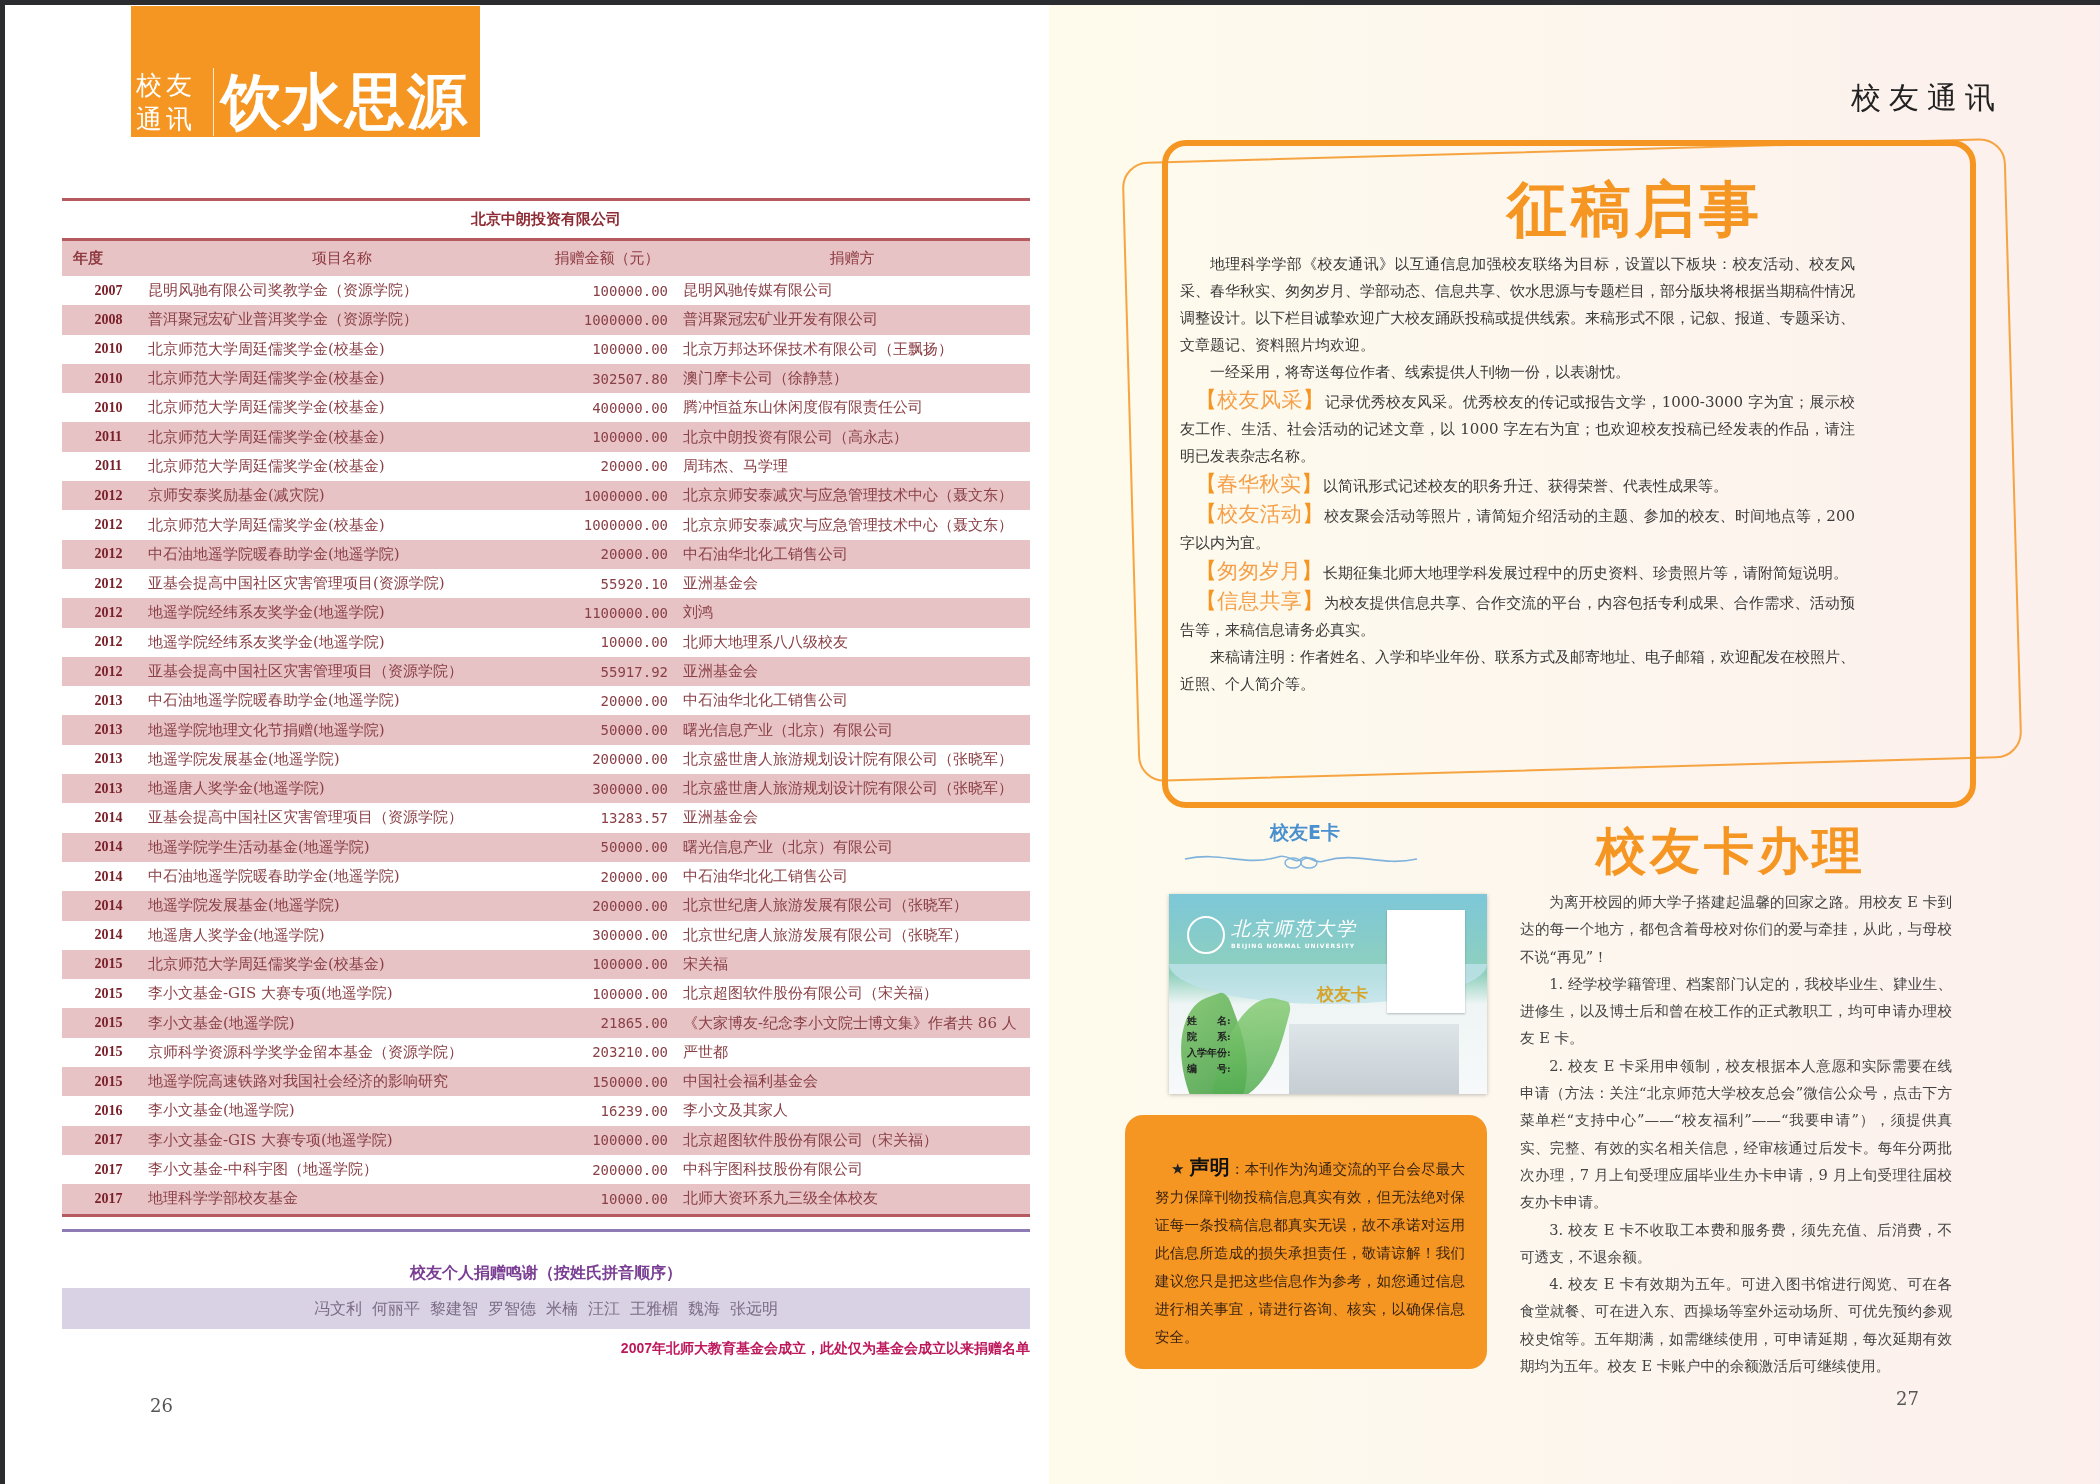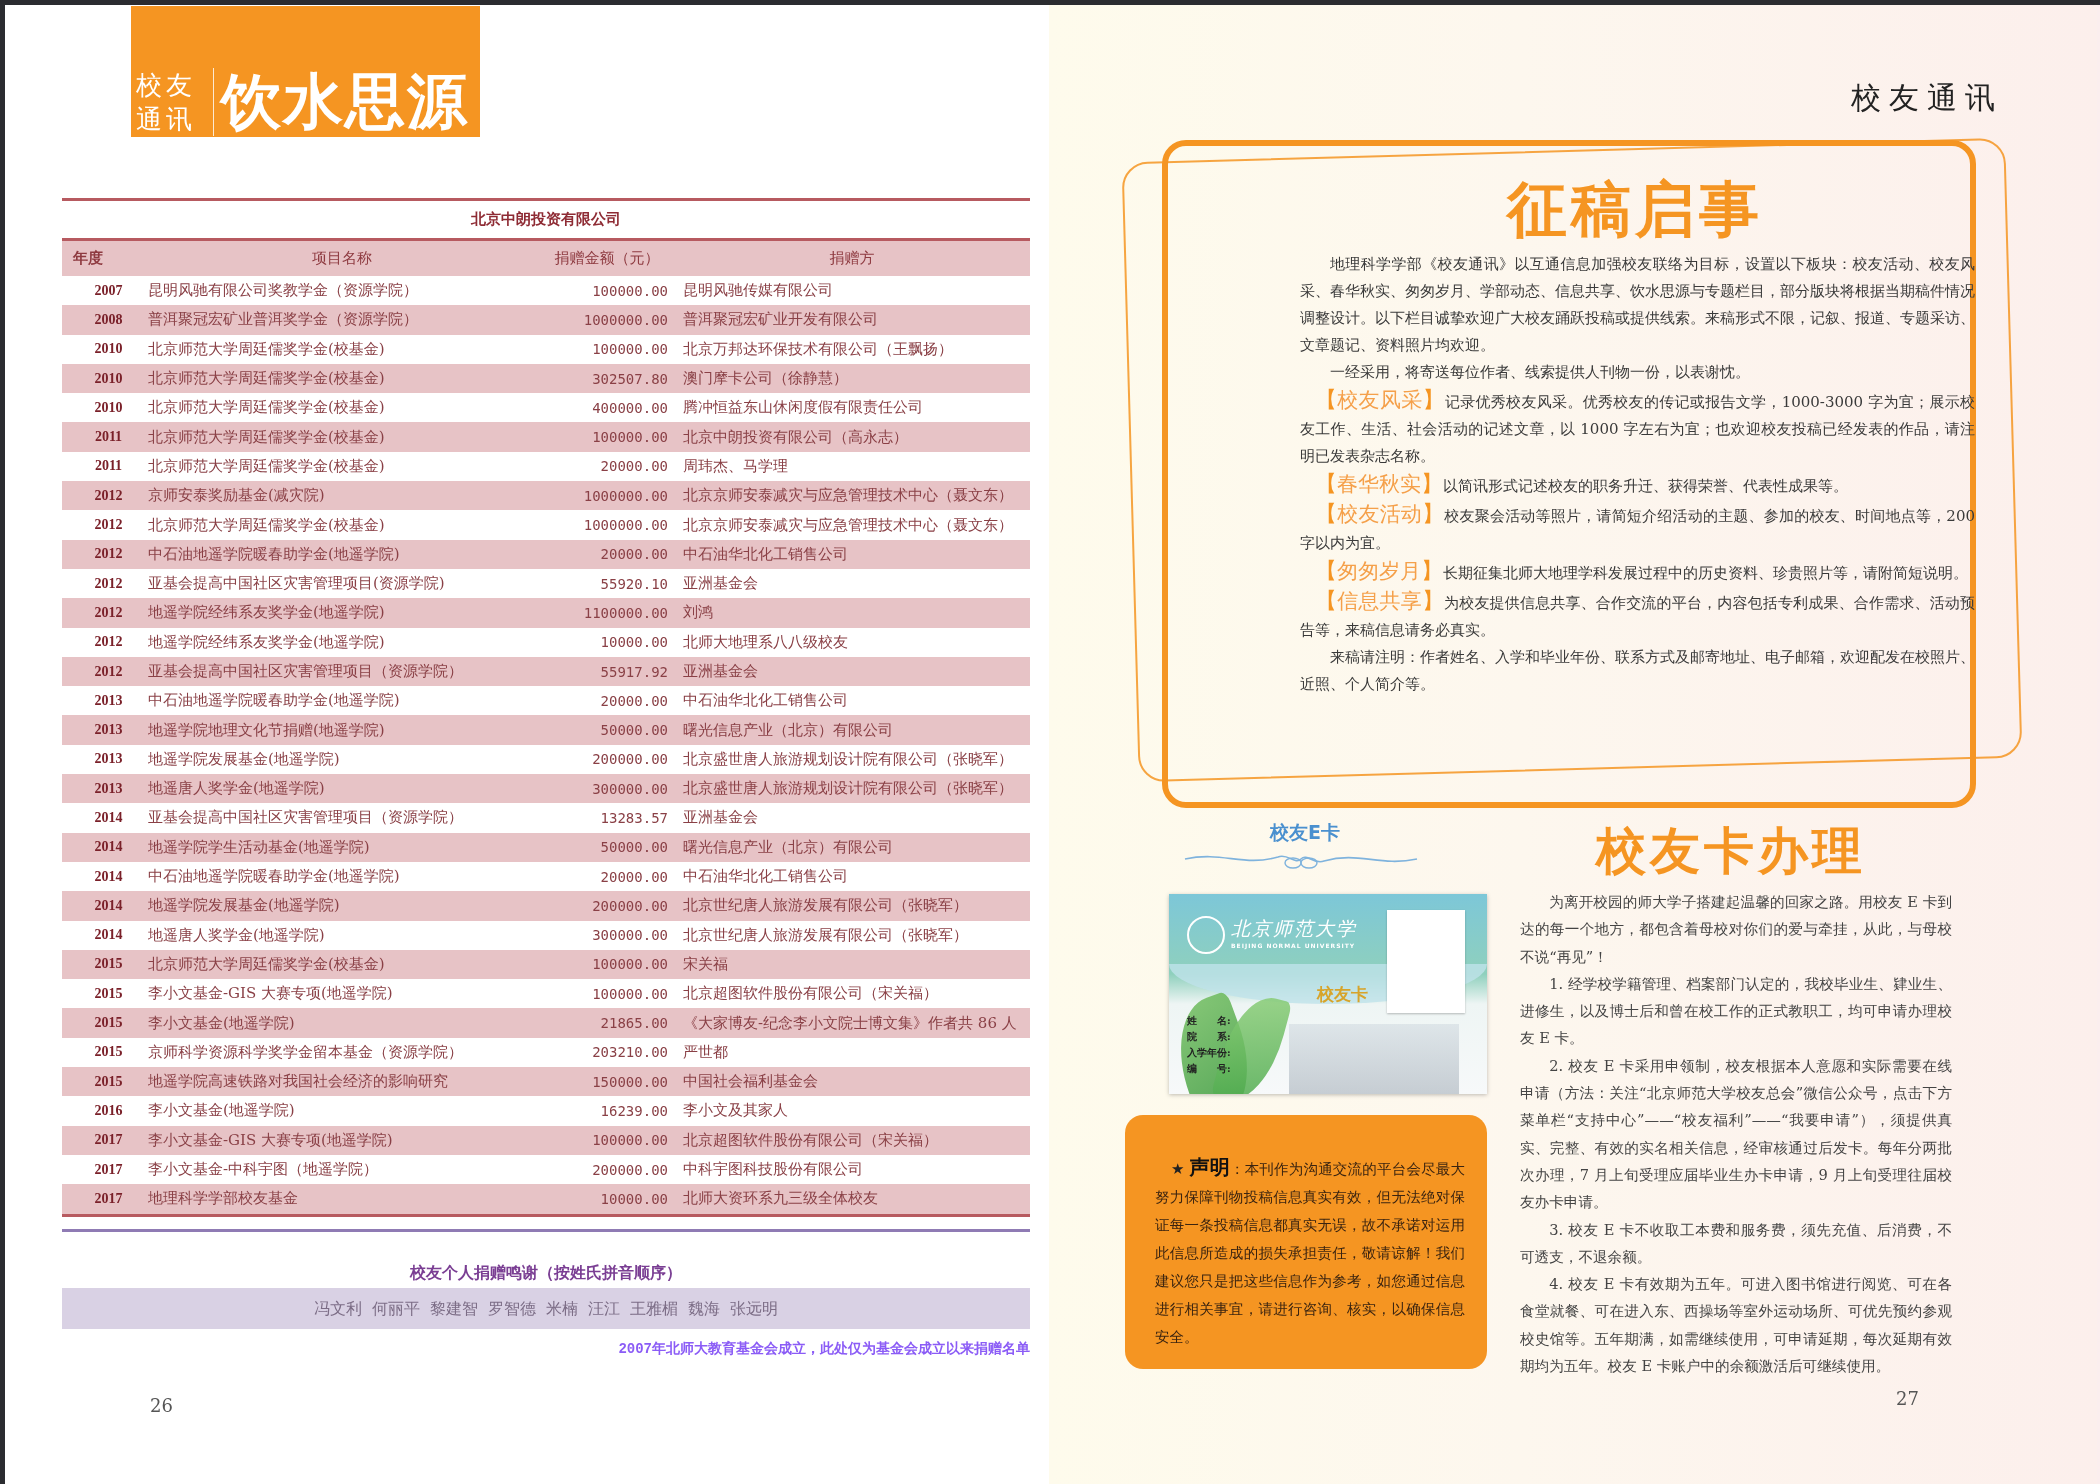--- a/index.html
+++ b/index.html
@@ -60,21 +60,21 @@
     margin-top: 26px; height: 30px; line-height: 30px; text-align: center;
     font-family: "DejaVu Sans", sans-serif; font-weight: bold; font-size: 16px; color: #7a3e93;
   }
   .indiv-names {
     height: 41px; line-height: 41px; text-align: center; background: #d9d1e4;
     color: #7c6d86; font-size: 16px; word-spacing: 6px;
   }
   .indiv-names span { margin: 0 5px; }
   .indiv-note {
     margin-top: 11px; text-align: right;
-    font-family: Liberation Mono, monospace; font-weight: bold; font-size: 14px; color: #8b5cf6;
+    font-family: Liberation Sans, sans-serif; font-weight: bold; font-size: 14px; color: #be185d;
   }
   .page-num-left { position:absolute; left:145px; top:1390px; font-size:18px; color:#555; }
 
   
   .header-right {
     position: absolute; left: 1851px; top: 78px; font-family: "DejaVu Serif", serif;
     font-size: 30px; letter-spacing: 8px; color: #222;
   }
   .notice-box-thin {
     position: absolute; left: 1130px; top: 150px; width: 884px; height: 620px;
@@ -82,21 +82,21 @@
   }
   .notice-box {
     position: absolute; left: 1162px; top: 140px; width: 814px; height: 668px;
     border: 6px solid #f59522; border-radius: 24px;
   }
   .notice-title {
     position: absolute; left: 1162px; top: 170px; width: 946px; text-align: center;
     font-family: "DejaVu Serif", serif; font-weight: bold; font-size: 60px; color: #f59522; letter-spacing: 4px;
   }
   .notice-body {
-    position: absolute; left: 1300px; top: 251px; width: 675px;
+    position: absolute; left: 1180px; top: 251px; width: 675px;
     font-size: 15px; line-height: 27px; color: #3a3a3a; text-align: justify;
   }
   .notice-body p { text-indent: 2em; }
   .notice-body p.sec { text-indent: 1em; }
   .bracket { color: #f59522; font-size: 22px; }
   .bracket-label { color: #f5a04a; font-size: 21px; }
 
   .ecard-caption {
     position: absolute; left: 1175px; top: 820px; width: 260px; text-align: center;
     font-family: "DejaVu Sans", sans-serif; font-weight: bold; font-size: 19px; color: #4a90cf;

